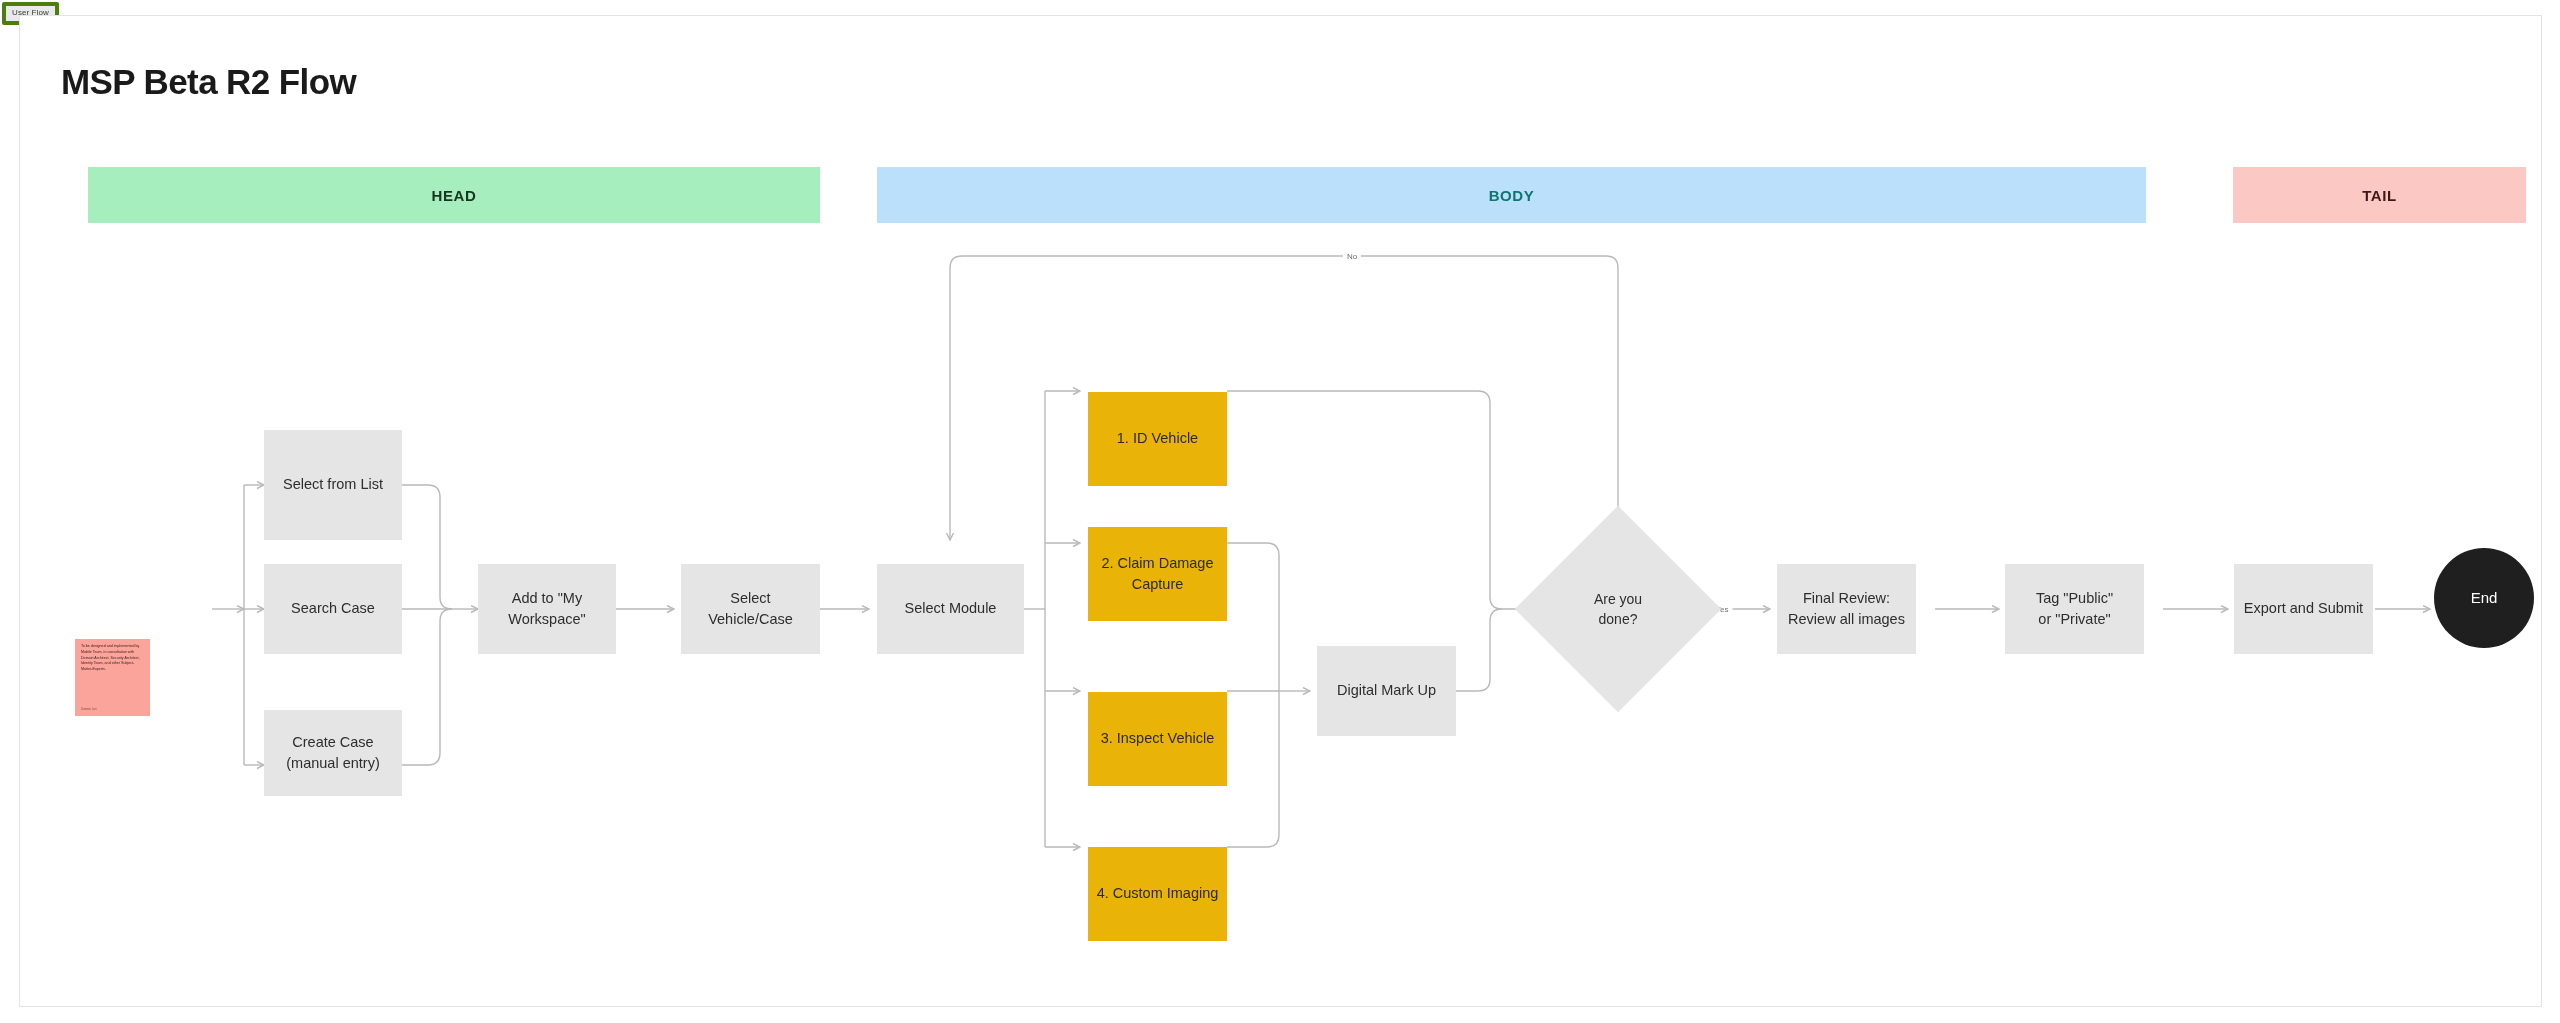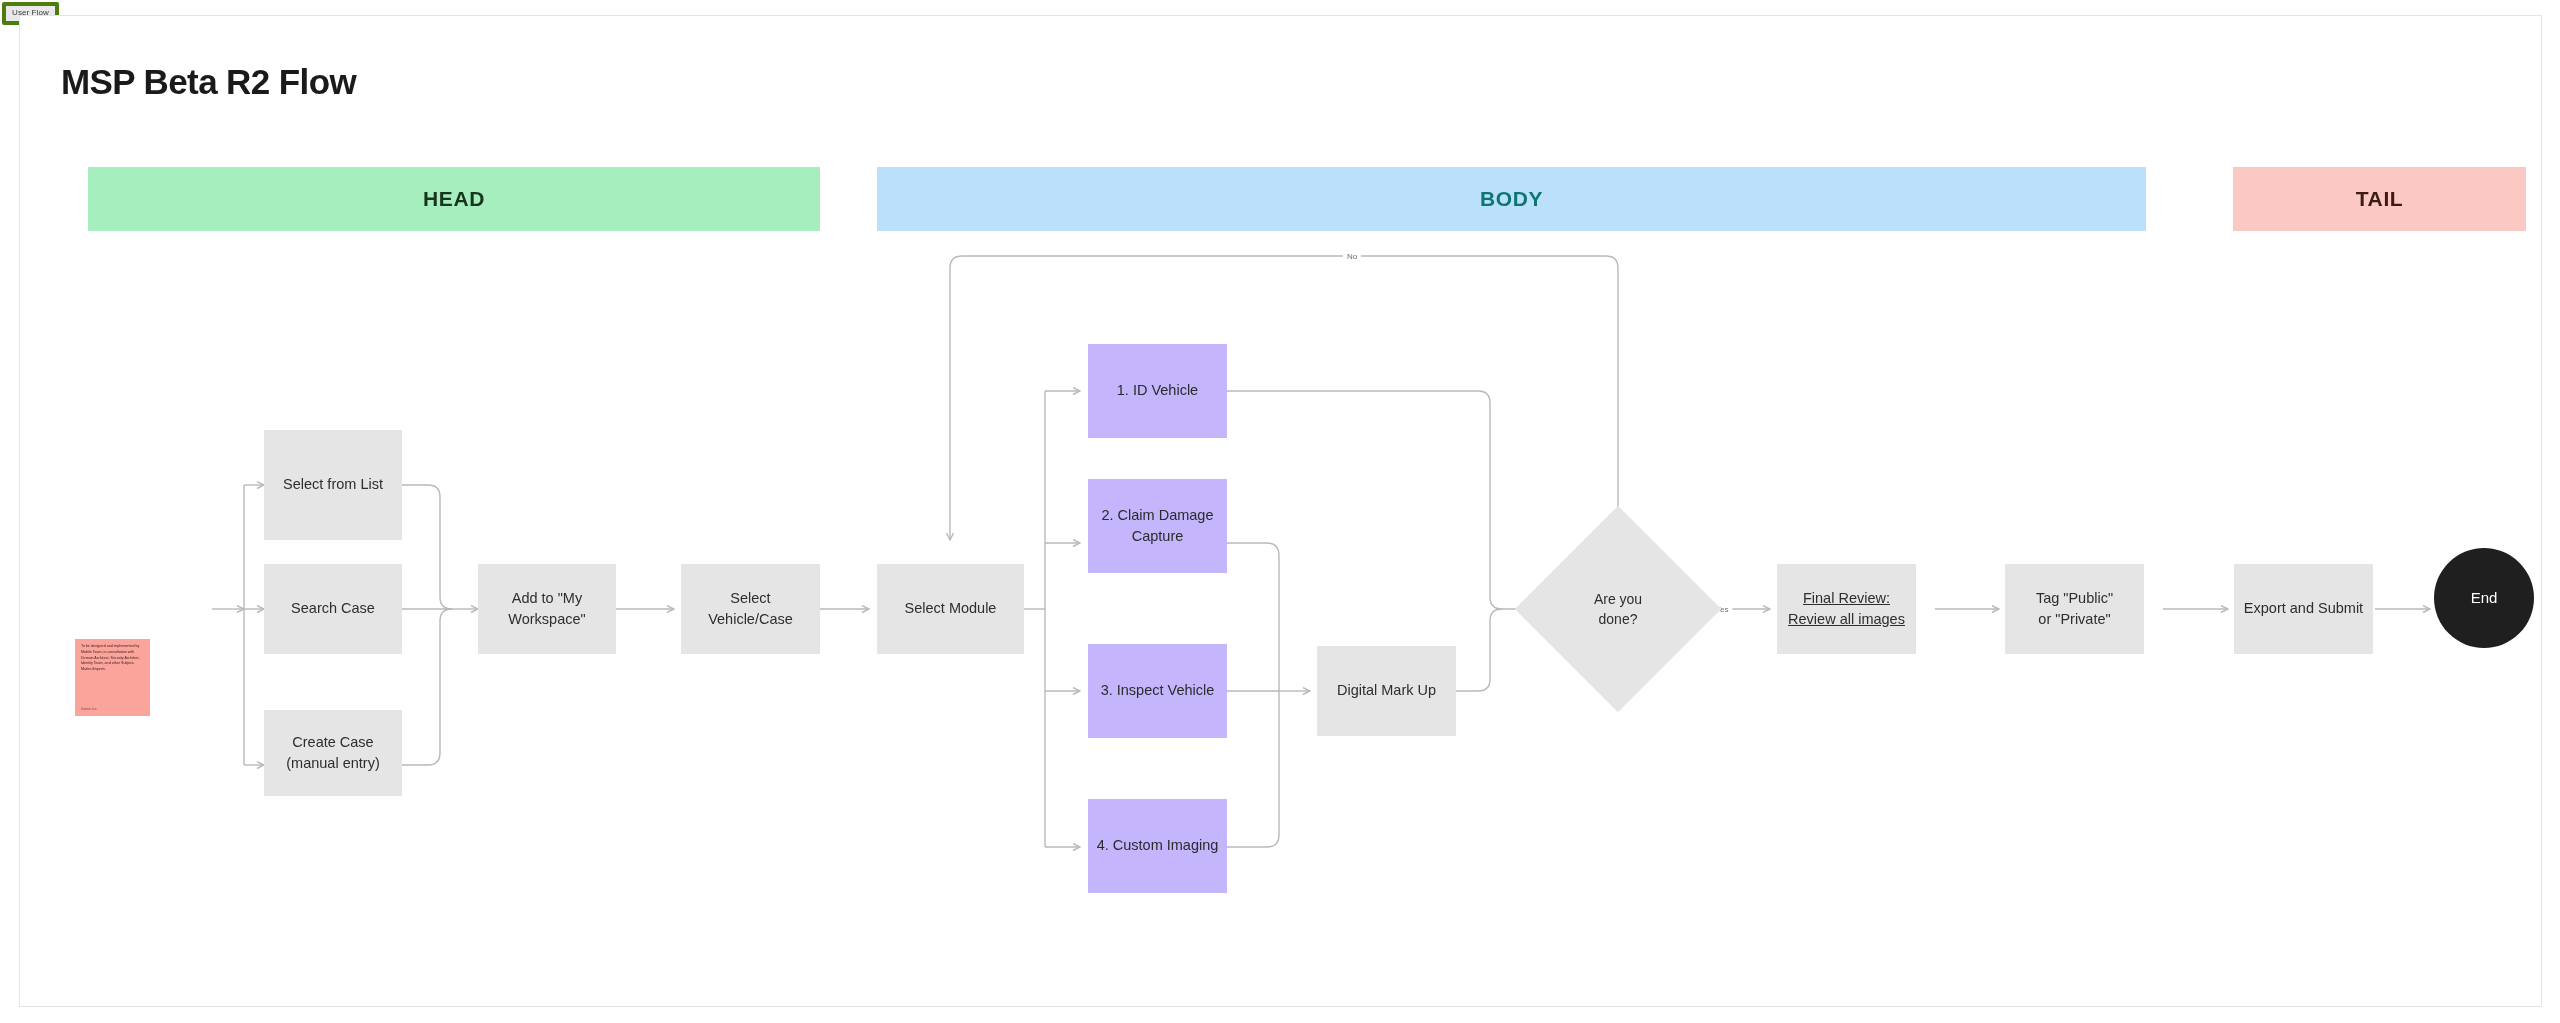--- a/index.html
+++ b/index.html
@@ -28,23 +28,23 @@
   }
 
   .page-title {
     position: absolute; left: 61px; top: 62px;
     font-size: 35px; font-weight: 700; color: #1a1a1a;
     letter-spacing: -.6px; white-space: nowrap;
   }
 
   
   .lane {
-    position: absolute; height: 64px;
+    position: absolute; height: 56px;
     display: flex; align-items: center; justify-content: center;
-    font-size: 21px; font-weight: 700; letter-spacing: .6px;
+    font-size: 15px; font-weight: 700; letter-spacing: .6px;
   }
   .lane.head { left: 88px;  top: 167px; width: 732px;  background: #a6eebe; color: #16361f; }
   .lane.body { left: 877px; top: 167px; width: 1269px; background: #bbe0fb; color: #0f766e; }
   .lane.tail { left: 2233px;top: 167px; width: 293px;  background: #fcc8c3; color: #3b1a18; }
 
   
   svg.edges {
     position: absolute; left: 0; top: 0;
     width: 2560px; height: 1023px;
     pointer-events: none; overflow: visible;
@@ -57,21 +57,21 @@
   }
 
   
   .node {
     position: absolute;
     display: flex; align-items: center; justify-content: center;
     text-align: center; font-size: 14.5px; color: #2e2e2e;
     line-height: 1.45; padding: 4px 8px;
   }
   .node.grey  { background: #e5e5e5; }
-  .node.orange{ background: #c4b5fd; color: #2b2b2b; }
+  .node.orange{ background: #eab308; color: #2b2b2b; margin-top: 48px; }
   .node.dark  { background: #1f1f1f; color: #ffffff; }
   .node.circle{ background: #1f1f1f; color: #ffffff; border-radius: 50%; font-size: 15px; }
 
   .node.diamond {
     background: transparent;
   }
   .diamond-shape {
     position: absolute; left: 0; top: 0; width: 100%; height: 100%;
     background: #e5e5e5; transform: rotate(45deg);
   }
@@ -208,21 +208,21 @@
   <div class="node grey" style="left:1317px; top:646px; width:139px; height:90px;">Digital Mark Up</div>
 
   <div class="node diamond" style="left:1545px; top:536px; width:146px; height:146px;">
     <div class="diamond-shape"></div>
     <div class="diamond-label">
       <span>Are you</span><br>
       <span>done?</span>
     </div>
   </div>
 
-  <div class="node grey" style="left:1777px; top:564px; width:139px; height:90px;text-decoration:underline;">
+  <div class="node grey" style="left:1777px; top:564px; width:139px; height:90px;">
     <div>
       <span>Final Review:</span><br>
       <span>Review all images</span>
     </div>
   </div>
 
   <div class="node grey" style="left:2005px; top:564px; width:139px; height:90px;">
     <div>
       <span>Tag "Public"</span><br>
       <span>or "Private"</span>

